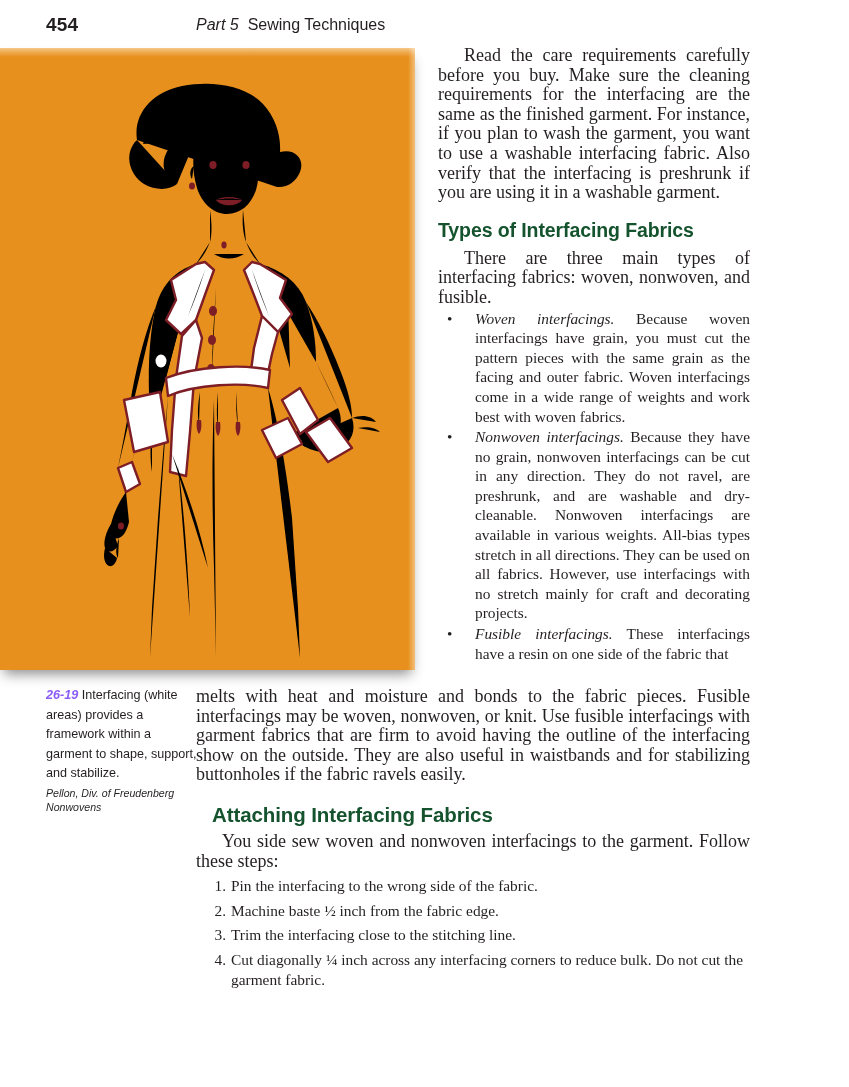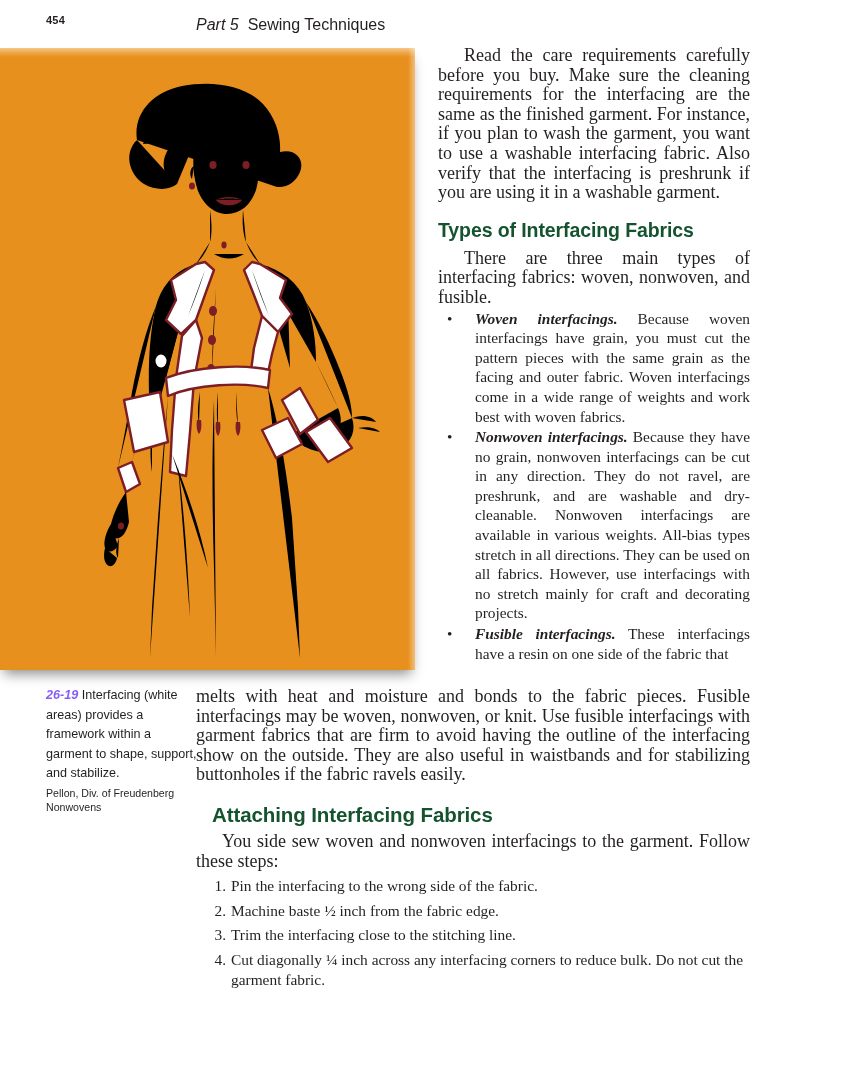--- a/index.html
+++ b/index.html
@@ -23,21 +23,21 @@
     left: 0;
     width: 849px;
     height: 24px;
   }
   .folio {
     position: absolute;
     left: 46px;
     top: 0;
     font-family: "Liberation Sans", sans-serif;
     font-weight: bold;
-    font-size: 11px;
+    font-size: 19px;
     letter-spacing: 0.2px;
     color: #231f20;
   }
   .runhead-title {
     position: absolute;
     left: 196px;
     top: 2px;
     font-family: "Liberation Sans", sans-serif;
     font-size: 16px;
     color: #231f20;
@@ -102,20 +102,21 @@
   .caption-num {
     font-weight: bold;
     font-style: italic;
     color: #8b5cf6;
   }
   .caption-credit {
     display: block;
     margin-top: 2px;
     font-size: 10.6px;
     line-height: 14.5px;
+    font-style: italic;
     color: #231f20;
   }
 
   
   .col-right {
     position: absolute;
     left: 438px;
     top: 46px;
     width: 312px;
   }
@@ -156,21 +157,21 @@
     -webkit-hyphens: auto;
   }
   ul.bullets > li .dot {
     position: absolute;
     left: 9px;
     top: 0;
     font-size: 15.4px;
     line-height: 19.6px;
   }
   .lead {
-    font-weight: bold;
+    font-weight: normal;
     font-style: italic;
   }
 
   
   .col-full {
     position: absolute;
     left: 196px;
     top: 687px;
     width: 554px;
   }

